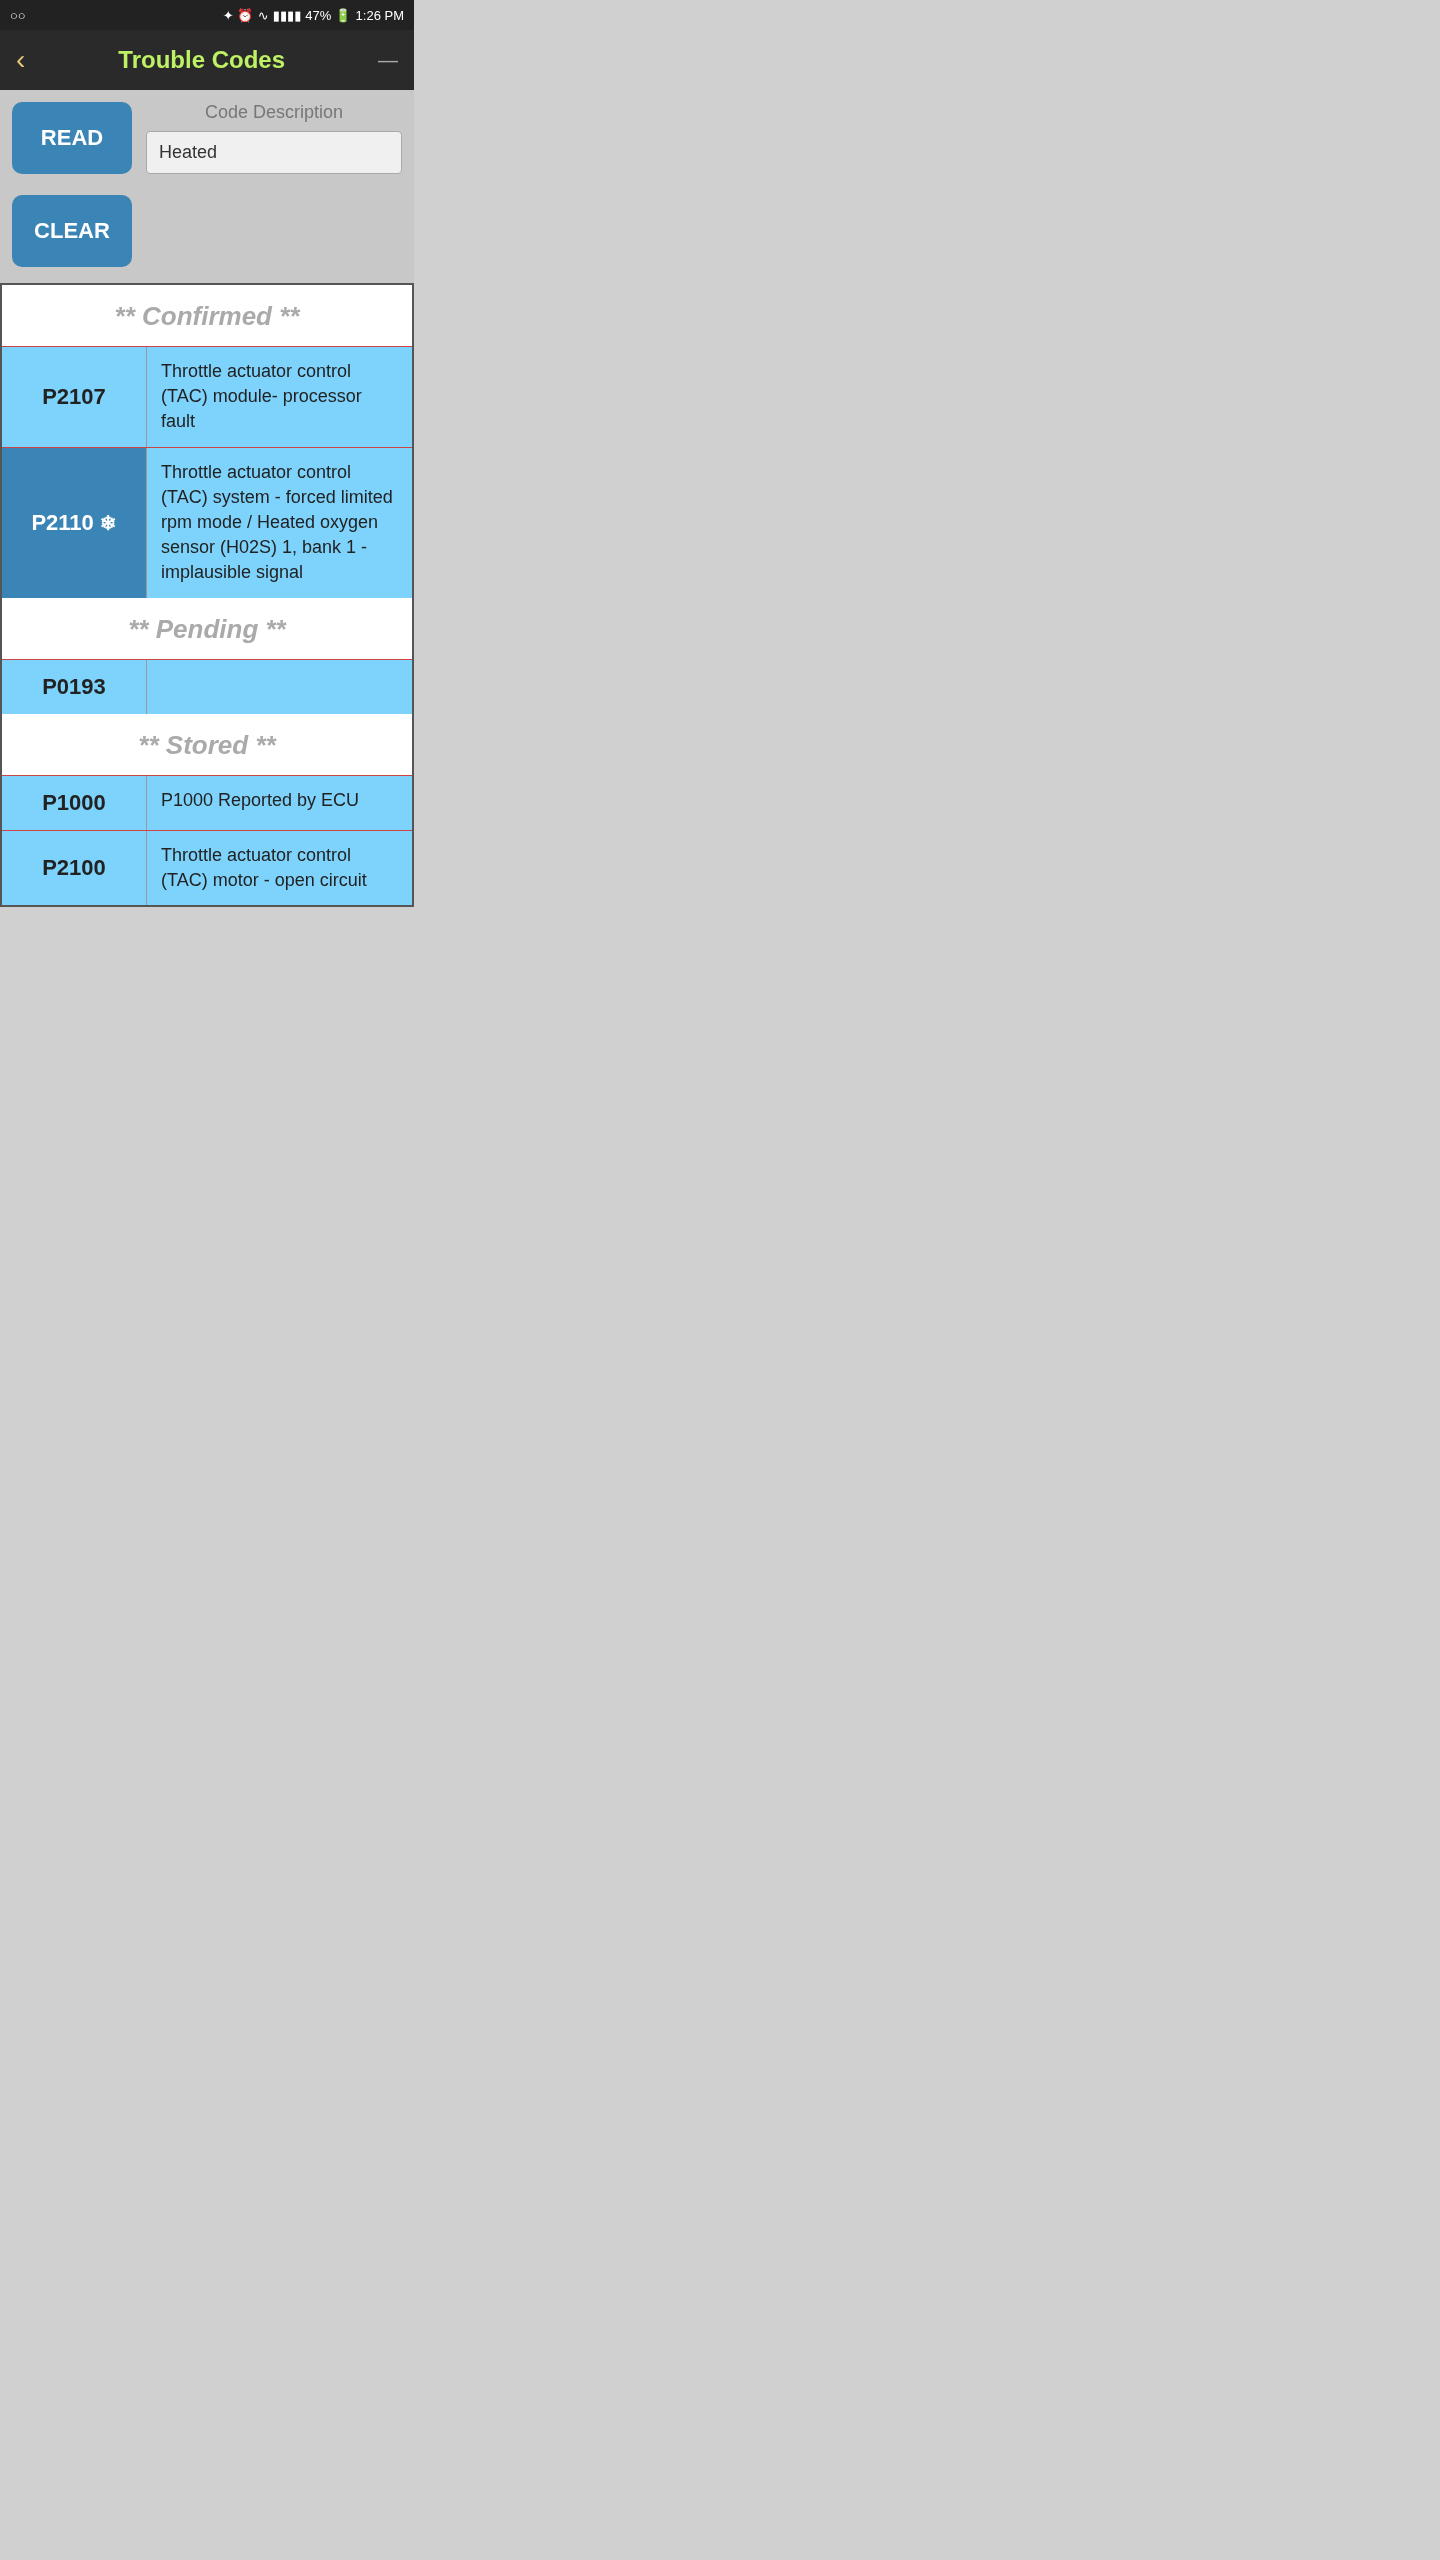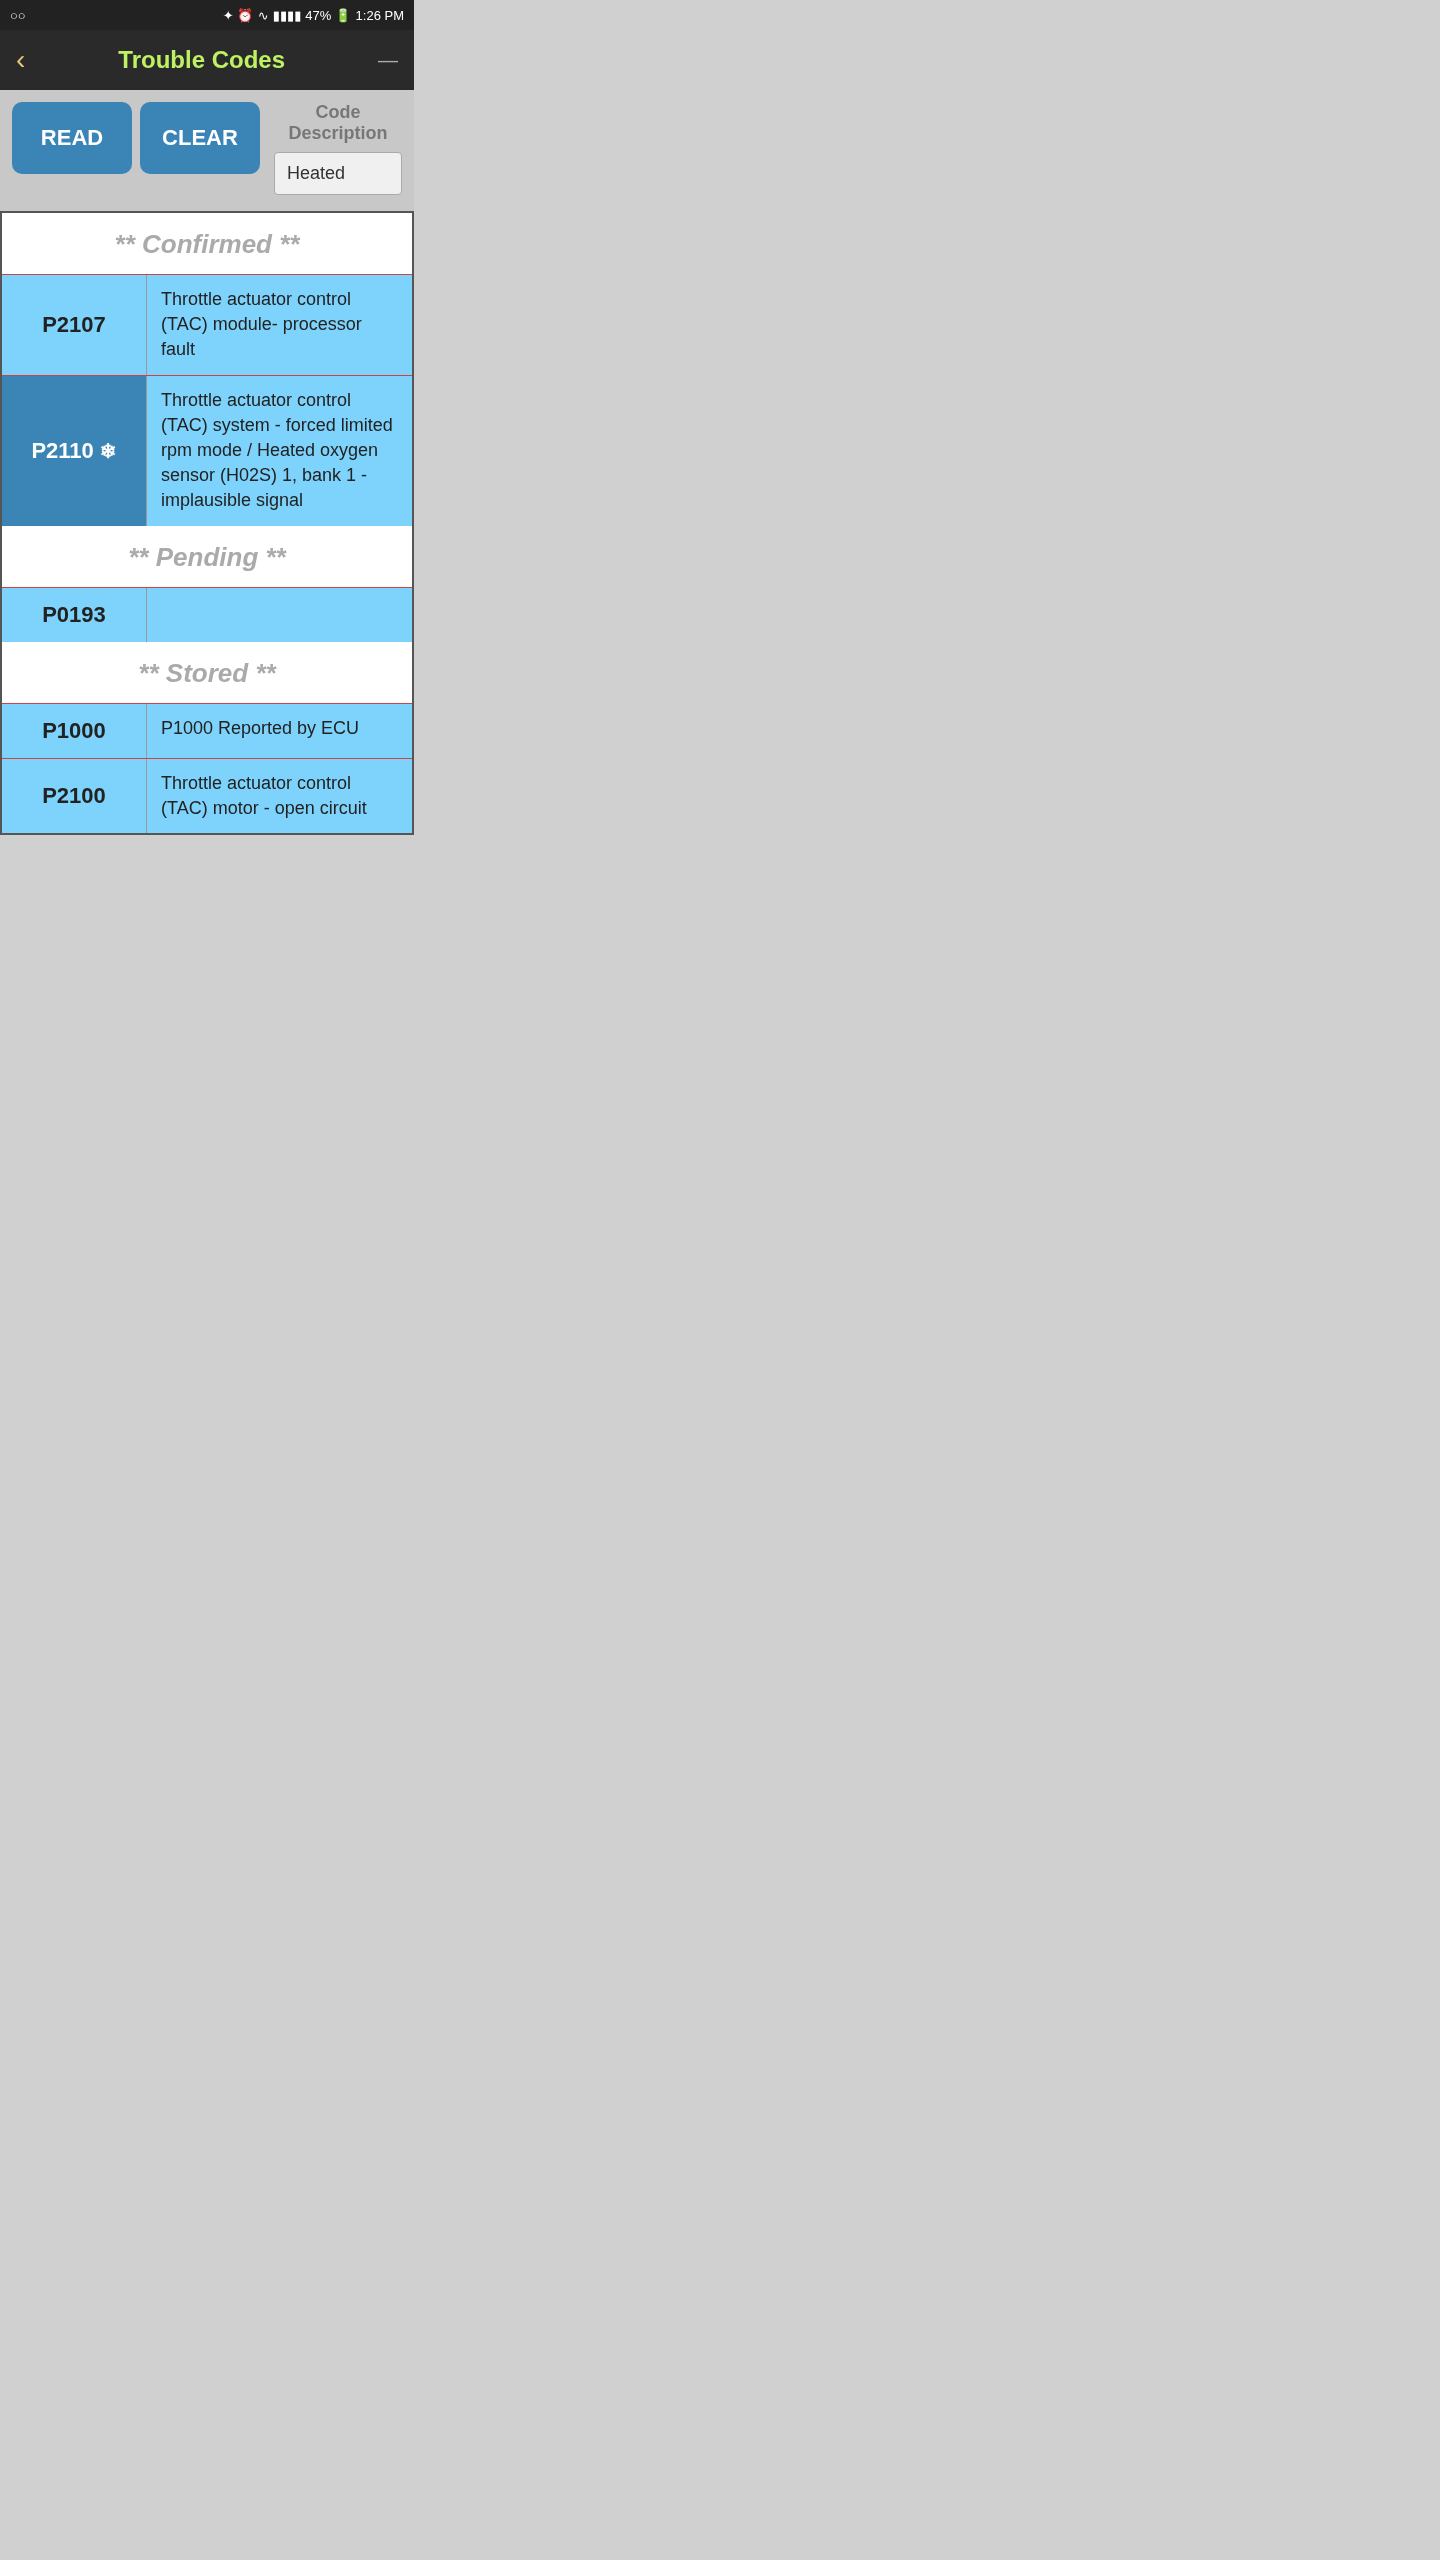--- a/index.html
+++ b/index.html
@@ -59,22 +59,22 @@
     
     .controls-area {
       background: #c8c8c8;
       padding: 12px 12px 16px 12px;
       display: flex;
       align-items: flex-start;
       gap: 14px;
     }
     .buttons-col {
       display: flex;
-      flex-direction: row;
-      gap: 8px;
+      flex-direction: column;
+      gap: 21px;
     }
     .btn-action {
       background: #3a85b5;
       color: #fff;
       font-size: 22px;
       font-weight: bold;
       border: none;
       border-radius: 10px;
       width: 120px;
       height: 72px;
@@ -84,21 +84,21 @@
       justify-content: center;
     }
     .code-desc-col {
       flex: 1;
       display: flex;
       flex-direction: column;
     }
     .code-desc-label {
       color: #777;
       font-size: 18px;
-      font-weight: bold;
+      font-weight: normal;
       text-align: center;
       margin-bottom: 8px;
     }
     .code-desc-dropdown {
       background: #f0f0f0;
       border: 1px solid #aaa;
       border-radius: 4px;
       padding: 10px 12px;
       font-size: 18px;
       color: #333;

